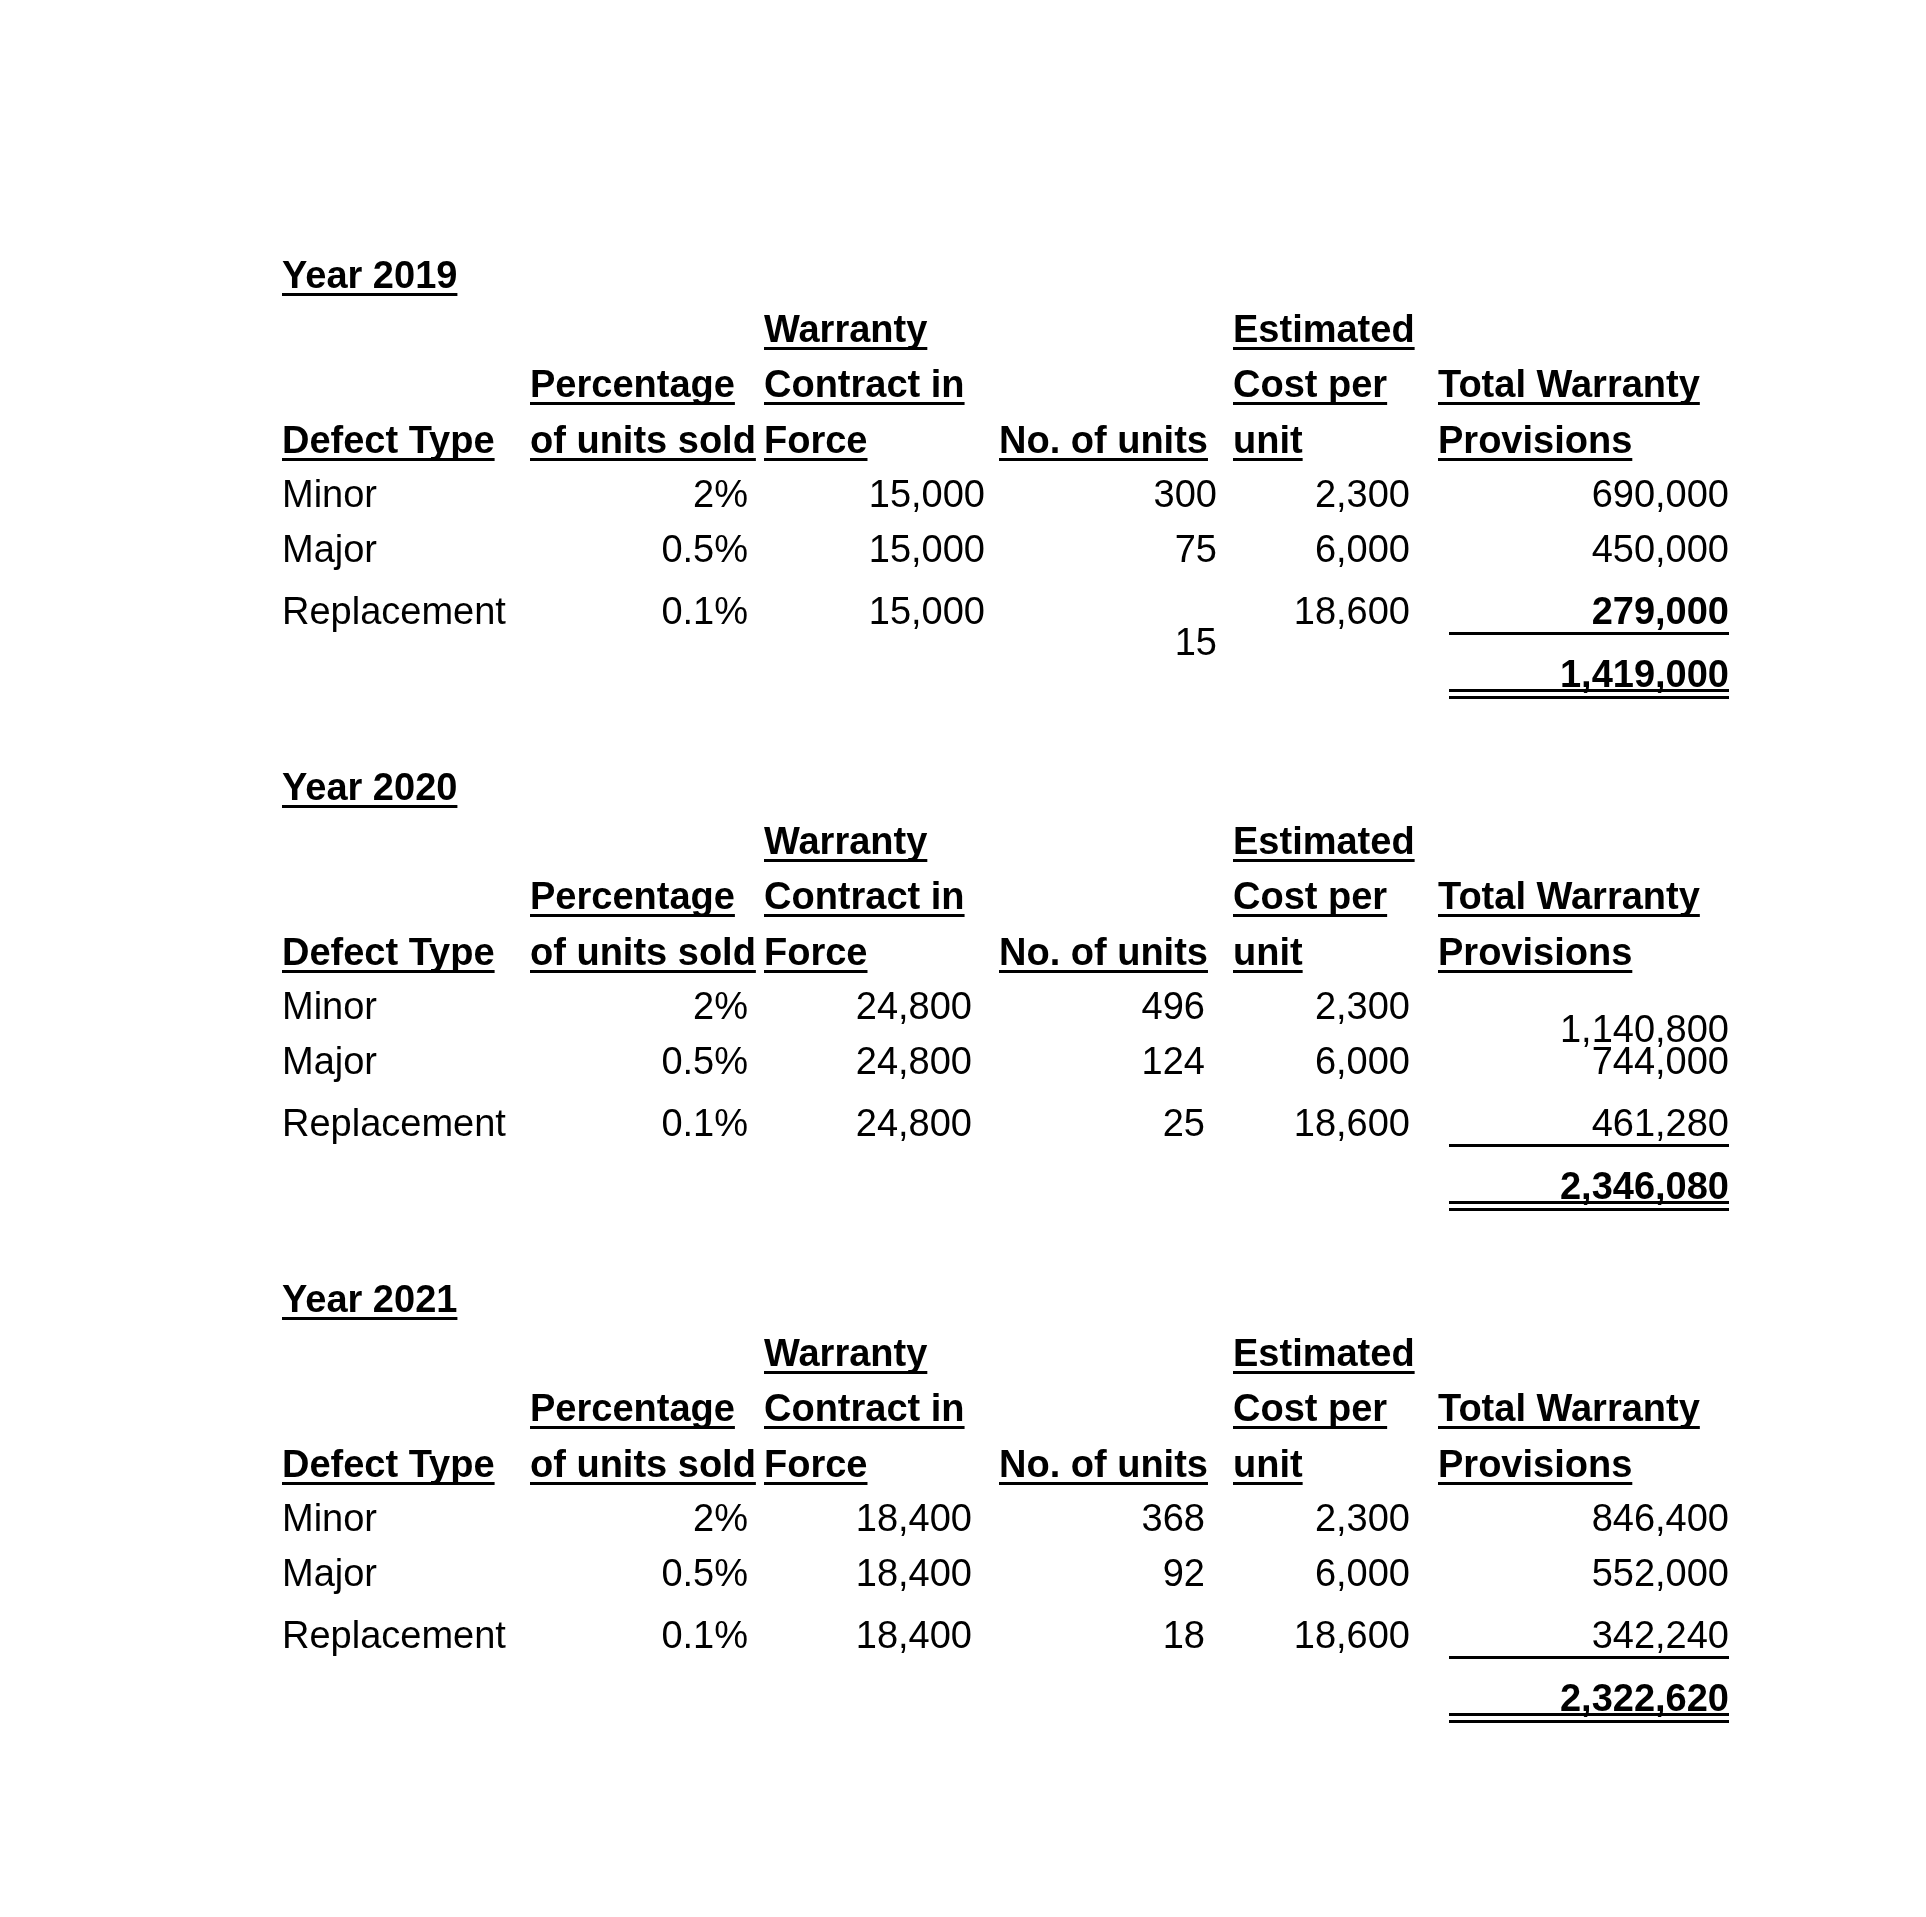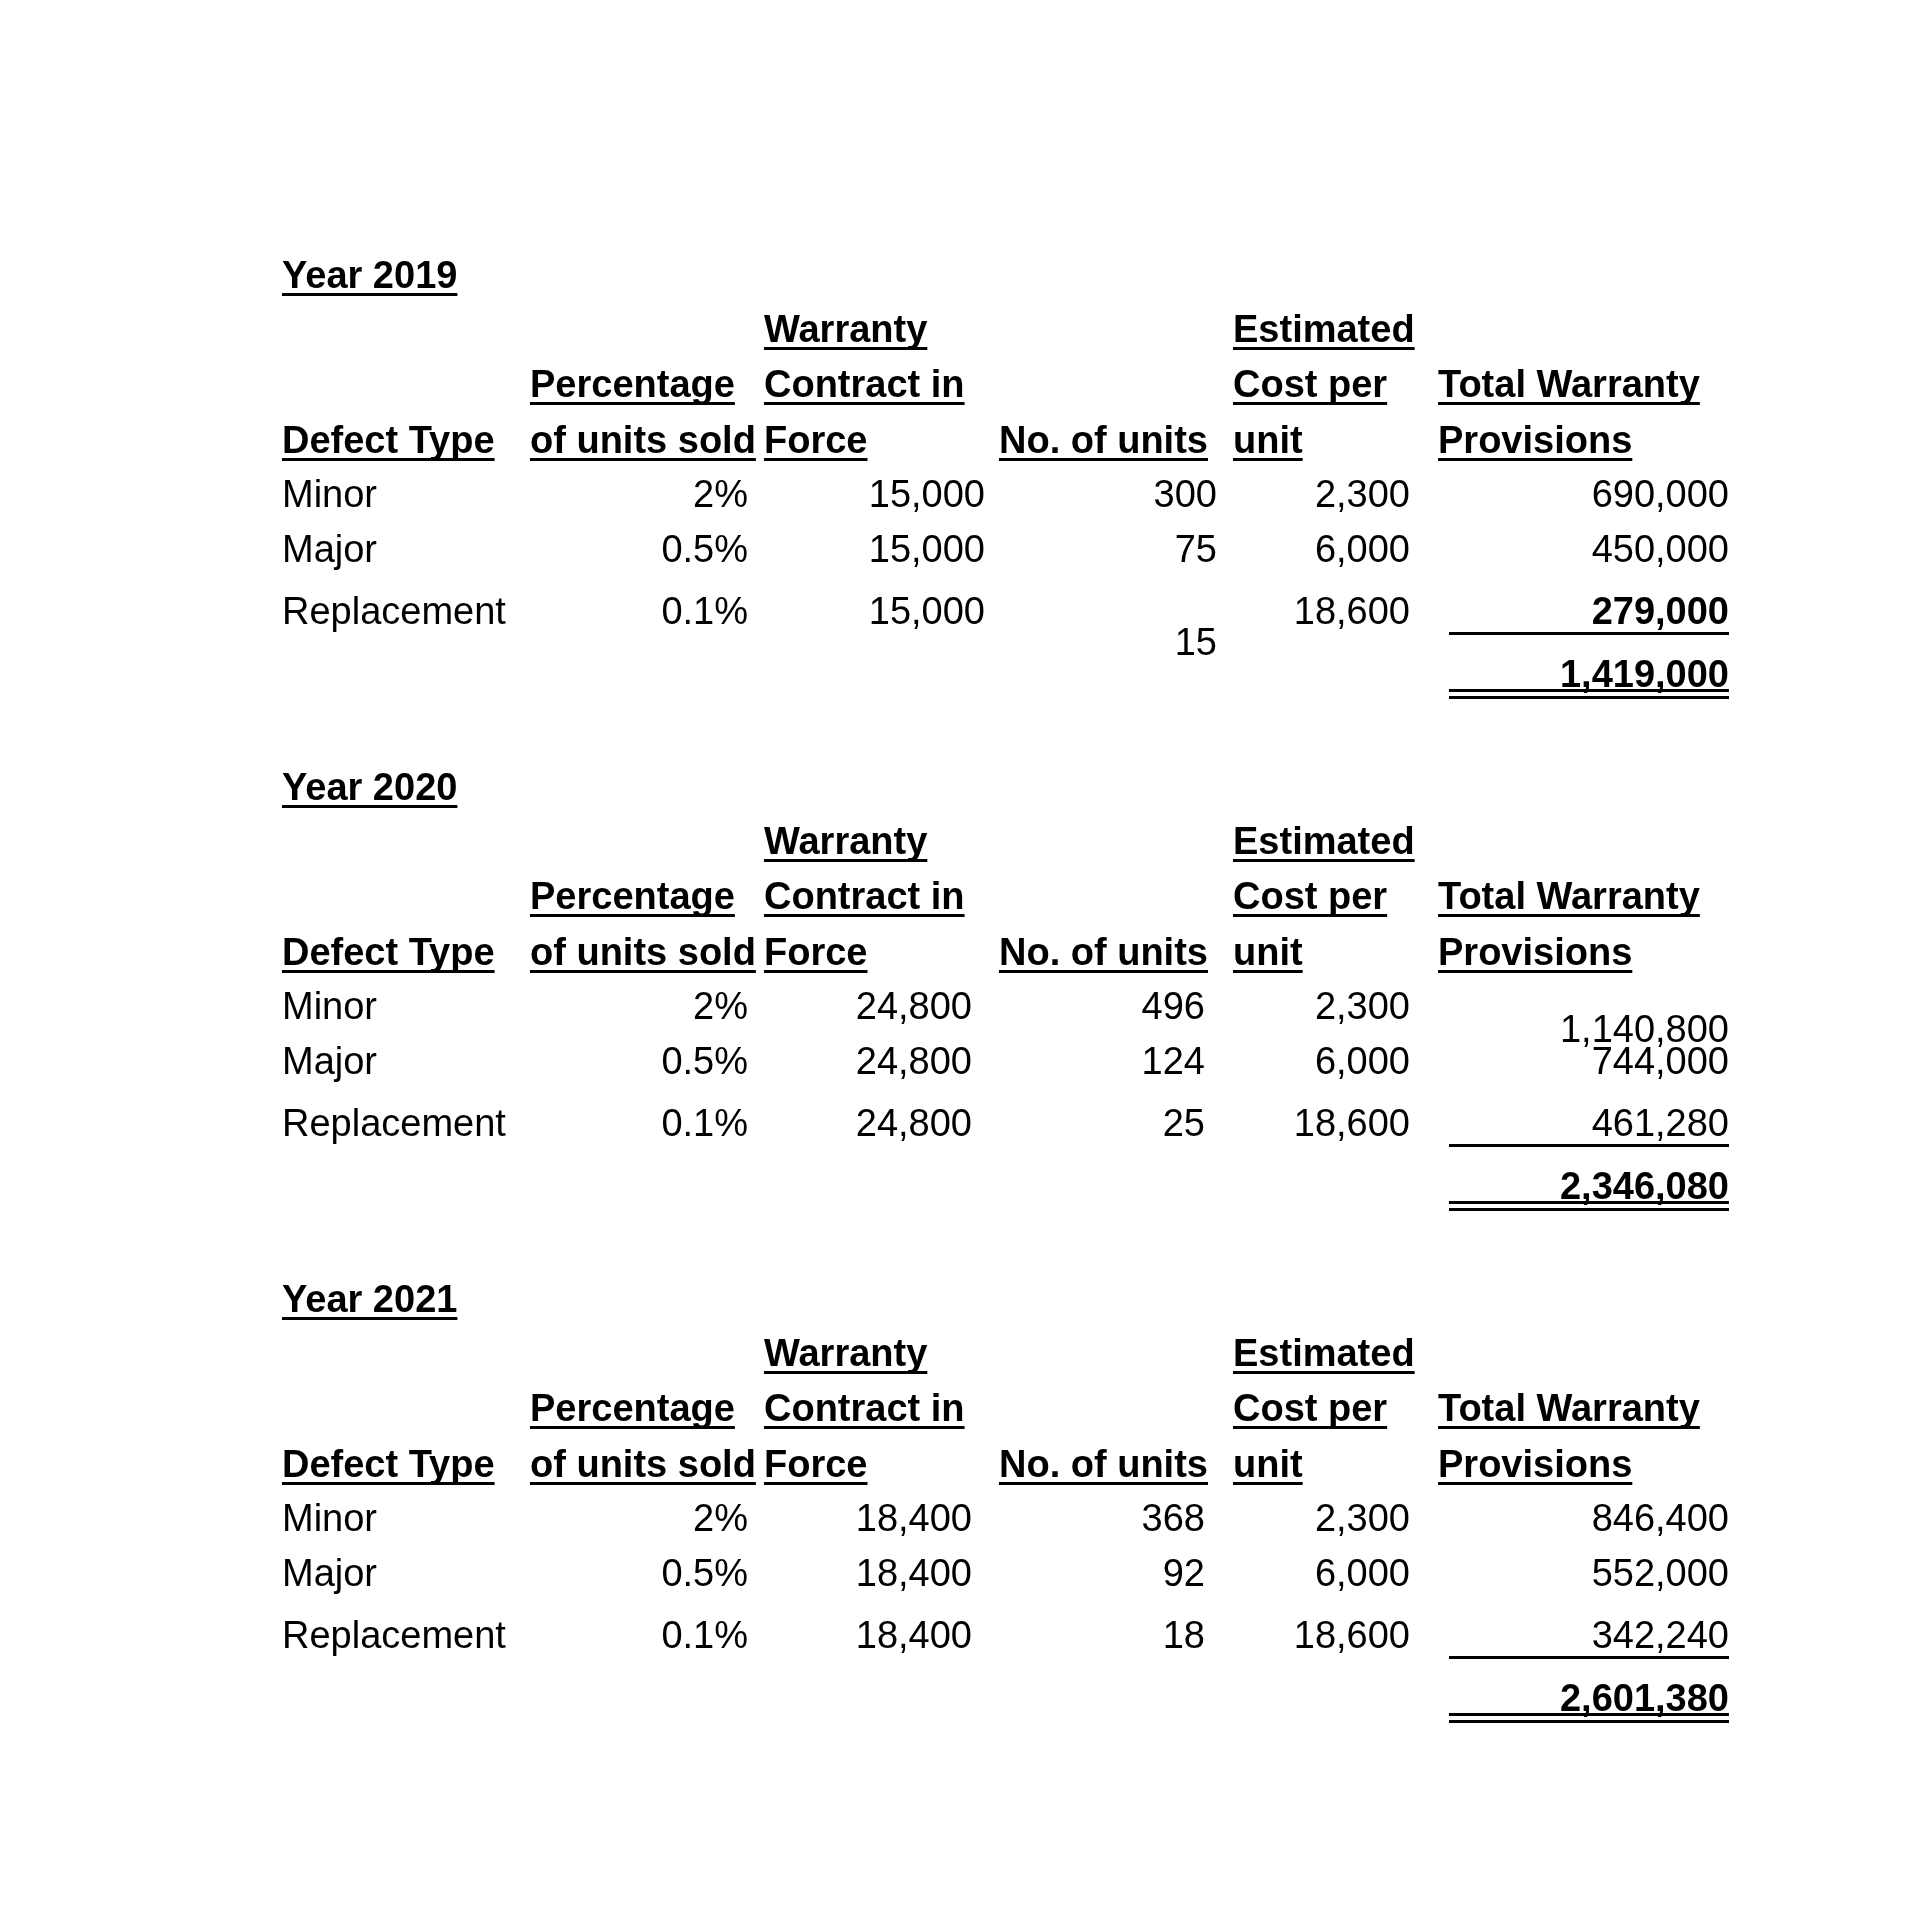--- a/index.html
+++ b/index.html
@@ -179,19 +179,19 @@
       <div class="t" style="left:282px; top:592px;">Replacement</div>
       <div class="t r" style="right:1178px; top:592px;">0.1%</div>
       <div class="t r" style="right:954px; top:592px;">18,400</div>
       <div class="t r" style="right:721px; top:592px;text-align:right;">18</div>
       <div class="t r" style="right:516px; top:592px;">18,600</div>
       <div class="t r" style="right:197px; top:592px;">342,240</div>
     </div>
 
     <div class="rule" style="left:1449px; width:280px; top:632px;"></div>
 
-    <div class="t b r" style="right:197px; top:655px;">2,601,380</div>
+    <div class="t b r" style="right:197px; top:655px;">2,322,620</div>
     <div class="rule" style="left:1449px; width:280px; top:689px;"></div>
     <div class="rule" style="left:1449px; width:280px; top:696px;"></div>
   </div>
 
 </div>
 
 
 </body></html>

